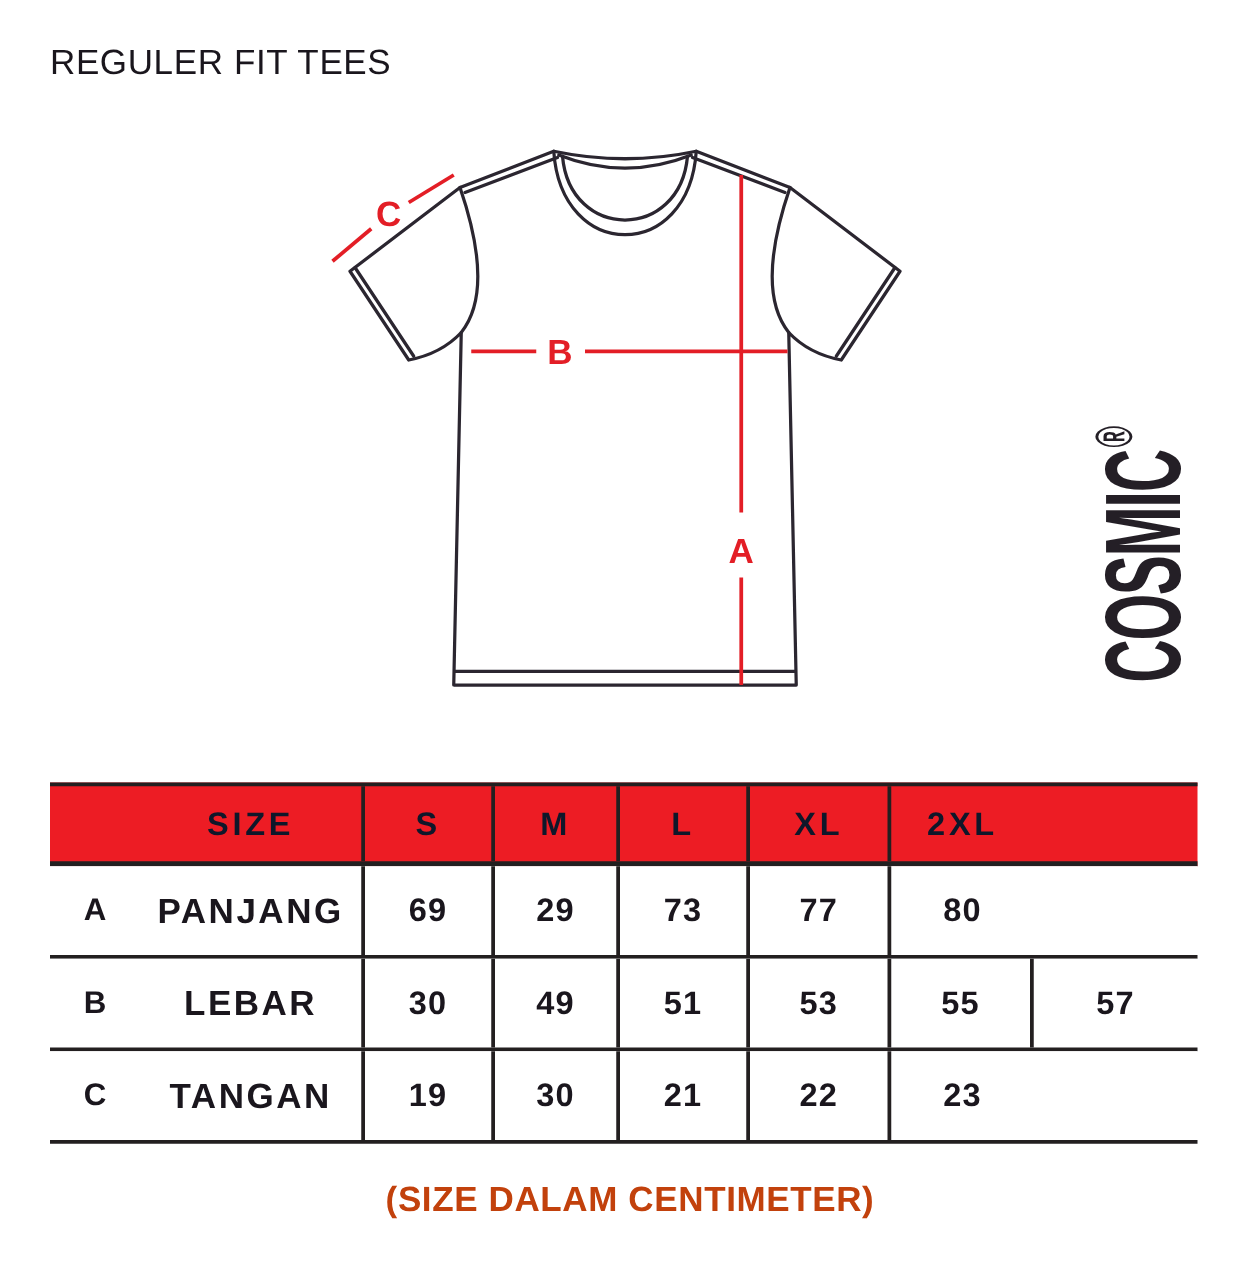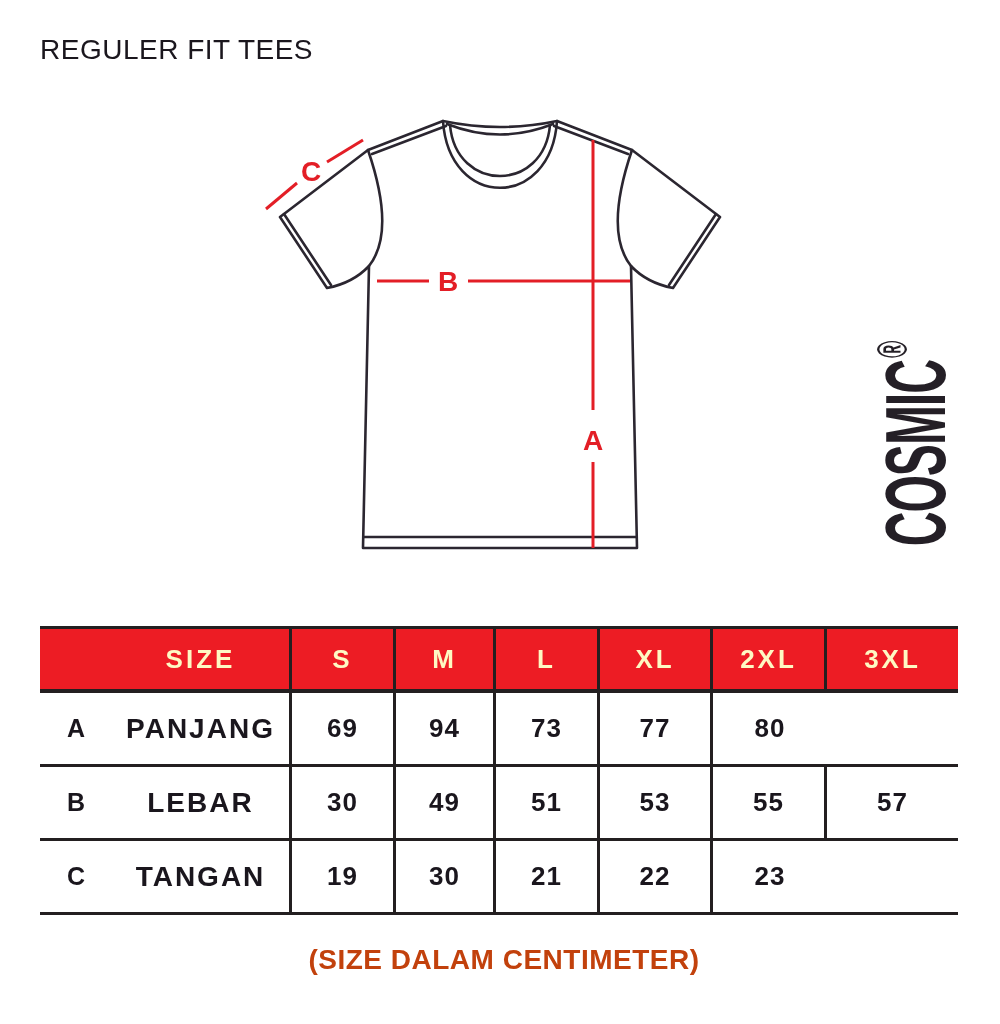--- a/index.html
+++ b/index.html
@@ -40,21 +40,21 @@
     height:67px; border-top:3px solid #231f20; border-bottom:4px solid #231f20;
     background:#ED1C24;
   }
   .trow.body { height:74px; background:#fff; }
   .tcell {
     display:flex; align-items:center; justify-content:center;
     border-right:3px solid #231f20;
     font-weight:bold; color:#1a161d;
   }
   .tcell:last-child { border-right:none; }
-  .trow.head .tcell { font-size:26px; letter-spacing:3px; color:#fef9c3; }
+  .trow.head .tcell { font-size:26px; letter-spacing:3px; color:#0f172a; }
   .trow.body .tcell { font-size:26px; letter-spacing:1px; }
   .group-cell { justify-content:flex-start; }
   .group-cell .letter {
     width:72px; text-align:center; font-size:25px; letter-spacing:0;
     flex:0 0 72px;
   }
   .group-cell .name {
     flex:1; text-align:center; font-size:28px; letter-spacing:2px;
   }
   .caption {
@@ -118,30 +118,29 @@
     <div class="trow head">
       <div class="tcell group-cell">
         <span class="letter"></span>
         <span class="name" style="font-size:26px; letter-spacing:3px;">SIZE</span>
       </div>
       <div class="tcell">S</div>
       <div class="tcell">M</div>
       <div class="tcell">L</div>
       <div class="tcell">XL</div>
       <div class="tcell">2XL</div>
-      <div class="tcell">3XL</div>
     </div>
 
     <div class="trow body">
       <div class="tcell group-cell">
         <span class="letter">A</span>
         <span class="name">PANJANG</span>
       </div>
       <div class="tcell">69</div>
-      <div class="tcell">94</div>
+      <div class="tcell">29</div>
       <div class="tcell">73</div>
       <div class="tcell">77</div>
       <div class="tcell">80</div>
     </div>
 
     <div class="trow body">
       <div class="tcell group-cell">
         <span class="letter">B</span>
         <span class="name">LEBAR</span>
       </div>

